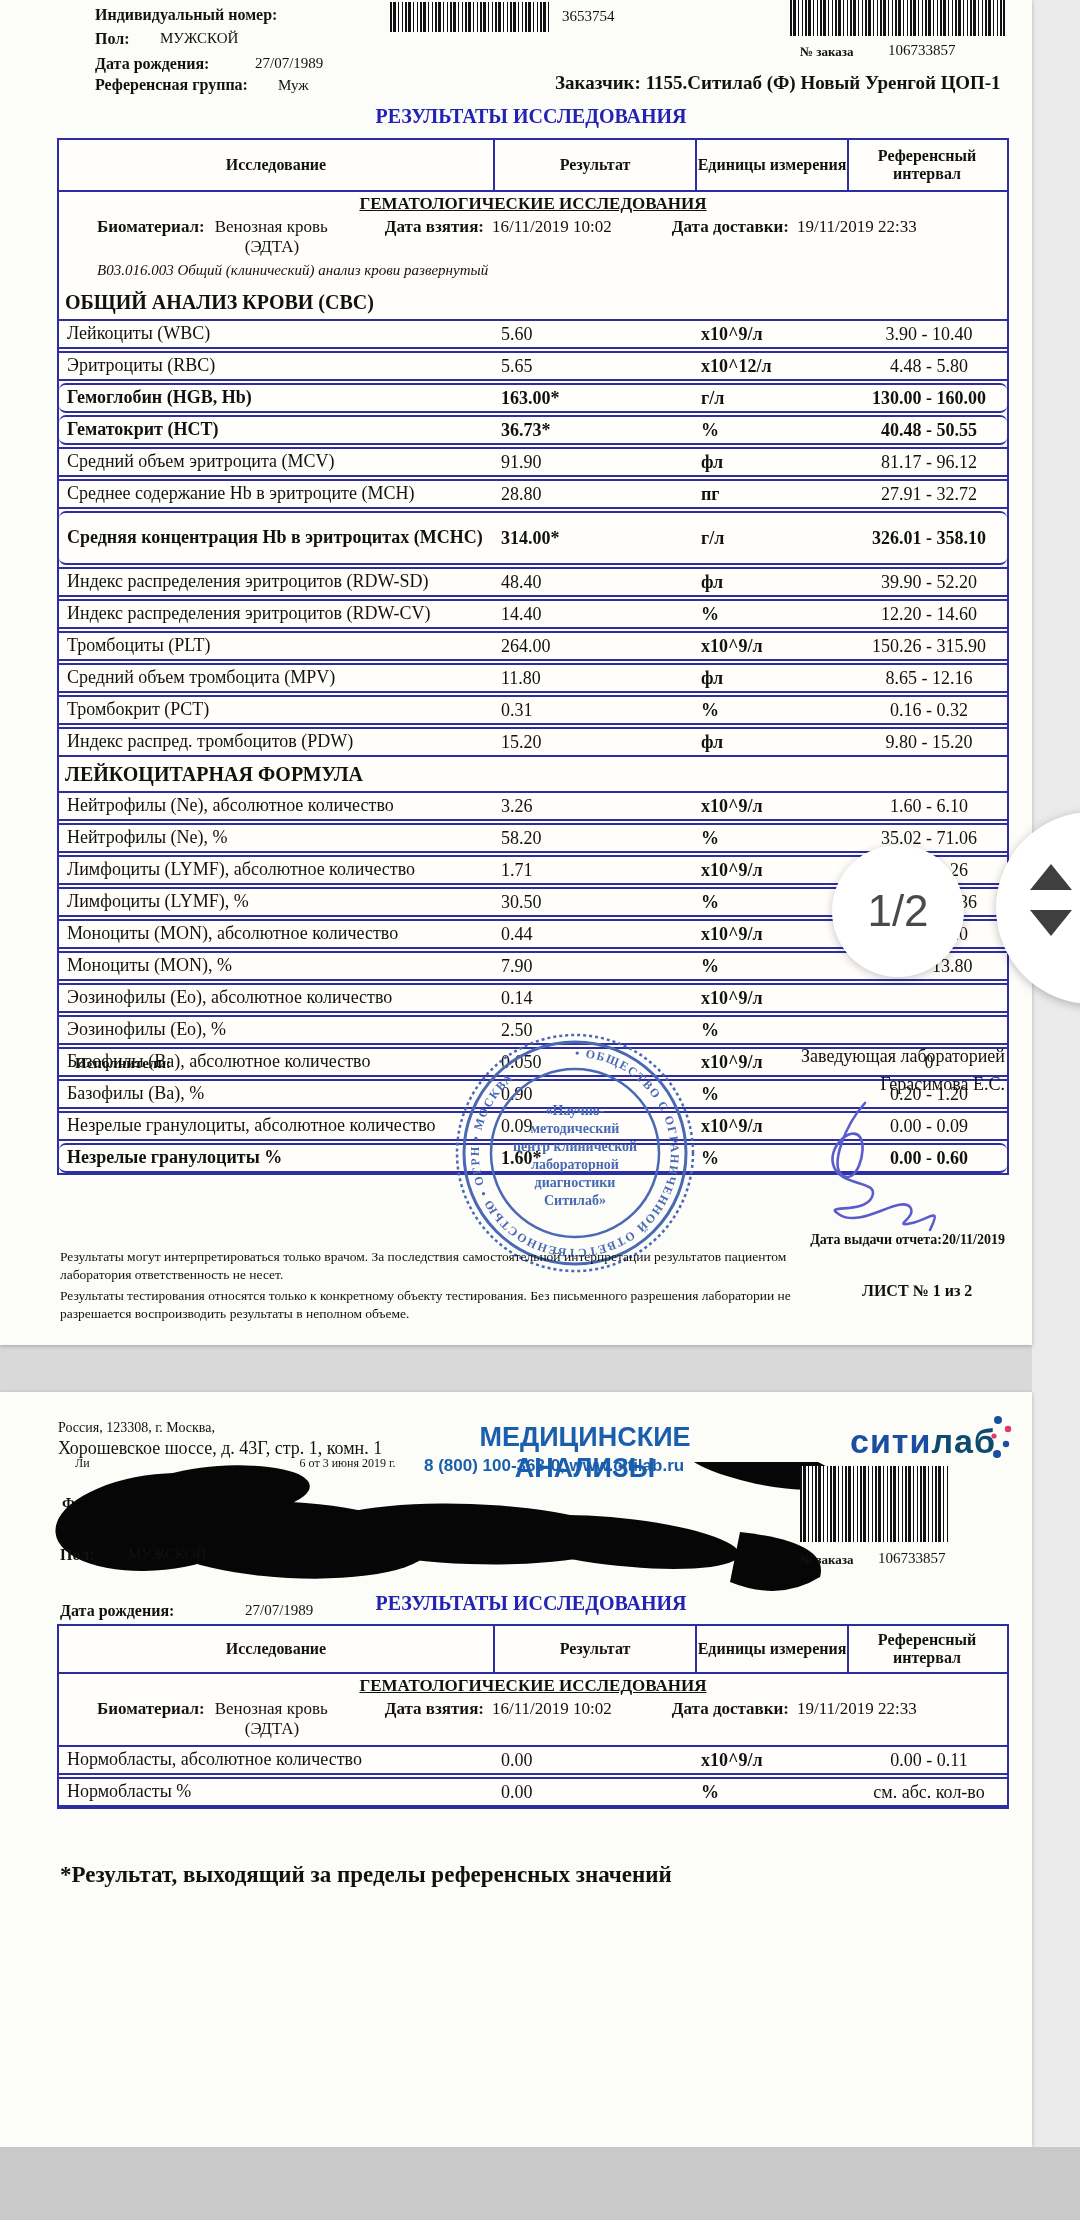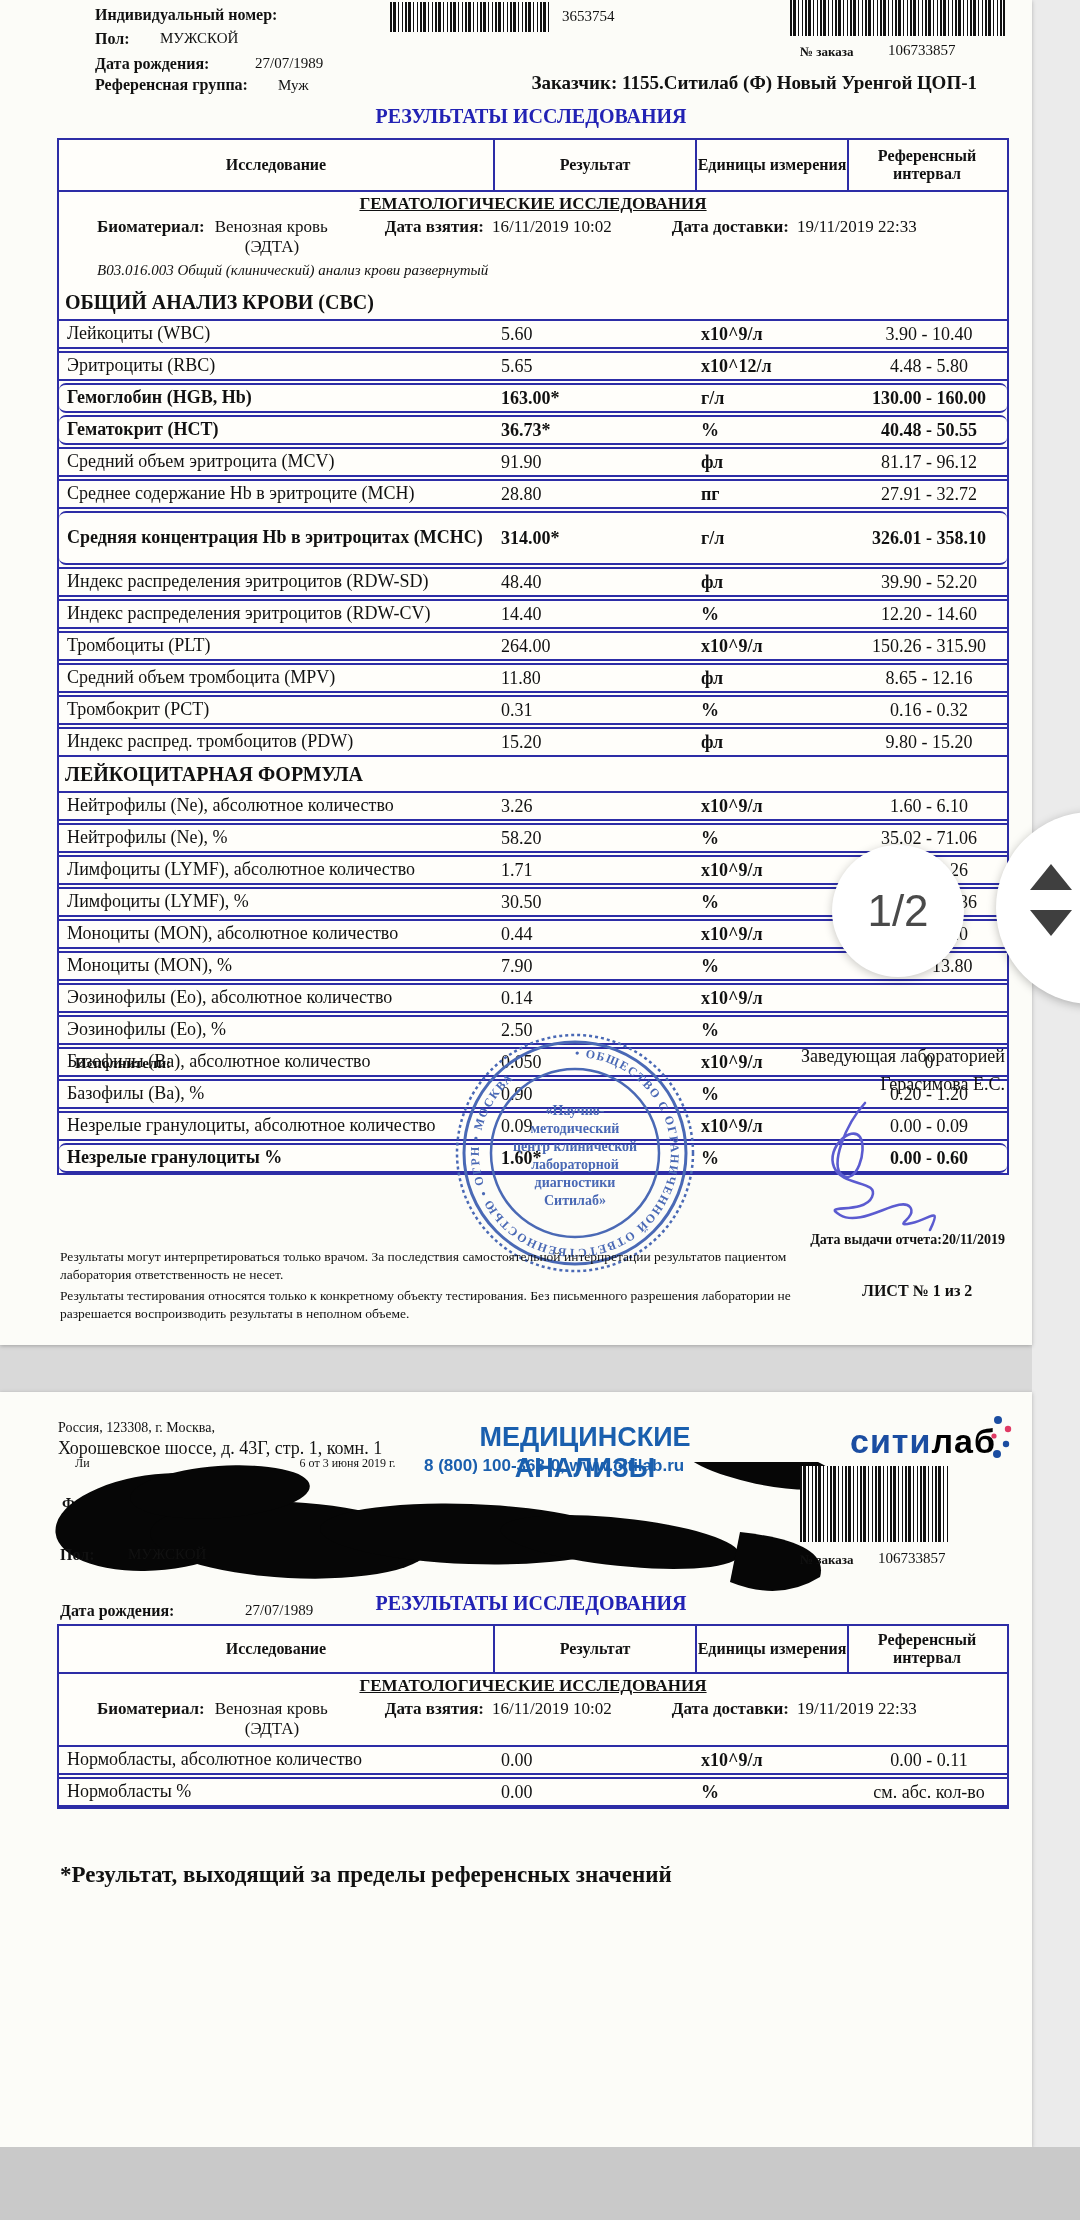--- a/index.html
+++ b/index.html
@@ -36,21 +36,21 @@
   .pill{position:absolute;left:832px;top:845px;width:132px;height:132px;border-radius:50%;background:#fff;
         box-shadow:0 2px 10px rgba(0,0,0,.22);display:flex;align-items:center;justify-content:center;
         font-family:"Liberation Sans","DejaVu Sans",sans-serif;font-size:44px;color:#4a4a4a;z-index:30;}
   .arrowwheel{position:absolute;left:996px;top:812px;width:192px;height:192px;border-radius:50%;background:#fff;
         box-shadow:0 2px 10px rgba(0,0,0,.25);z-index:30;}
   .tri-up{position:absolute;left:34px;top:52px;width:0;height:0;border-left:21px solid transparent;border-right:21px solid transparent;border-bottom:26px solid #3f3f3f;}
   .tri-down{position:absolute;left:34px;top:98px;width:0;height:0;border-left:21px solid transparent;border-right:21px solid transparent;border-top:26px solid #3f3f3f;}
   
   .medtitle{font-family:"Liberation Sans","DejaVu Sans",sans-serif;font-weight:bold;color:#1a5fae;}
   .logo{font-family:"Liberation Sans","DejaVu Sans",sans-serif;font-weight:bold;font-size:34px;letter-spacing:1px;}
-  .logo .p1{color:#1b4da1;} .logo .p2{color:#000000;}
+  .logo .p1{color:#1b4da1;} .logo .p2{color:#0c4a6e;}
   .footnote{font-weight:bold;font-size:23px;}
 </style>
 </head>
 <body>
 
 <div id="screen">
   <div class="gray-strip"></div>
 
   <div class="page" id="page1">
 
@@ -63,21 +63,21 @@
 
     <div class="abs b" style="left:95px;top:55px;font-size:16px;">Дата рождения:</div>
     <div class="abs" style="left:255px;top:55px;font-size:15px;">27/07/1989</div>
 
     <div class="abs b" style="left:95px;top:76px;font-size:16px;">Референсная группа:</div>
     <div class="abs" style="left:278px;top:77px;font-size:15px;">Муж</div>
 
     <div class="abs barcode" style="left:790px;top:0;width:215px;height:36px;"></div>
     <div class="abs b" style="left:800px;top:44px;font-size:13px;">№ заказа</div>
     <div class="abs" style="left:888px;top:42px;font-size:15px;">106733857</div>
-    <div class="abs b" style="left:527px;top:72px;width:450px;text-align:right;font-size:19px;">Заказчик: 1155.Ситилаб (Ф) Новый Уренгой ЦОП-1</div>
+    <div class="abs b" style="left:555px;top:72px;width:450px;text-align:left;font-size:19px;">Заказчик: 1155.Ситилаб (Ф) Новый Уренгой ЦОП-1</div>
 
     <div class="abs b blue" style="left:57px;top:105px;width:948px;text-align:center;font-size:20px;">РЕЗУЛЬТАТЫ ИССЛЕДОВАНИЯ</div>
 
     <div class="rtable" style="left:57px;top:138px;width:948px;">
       <div class="thead">
         <div class="hc" style="flex:0 0 434px;height:50px;">Исследование</div>
         <div class="hc" style="flex:0 0 200px;">Результат</div>
         <div class="hc" style="flex:0 0 150px;white-space:pre-line;">Единицы измерения</div>
         <div class="hc" style="flex:0 0 156px;">Референсный интервал</div>
       </div>

